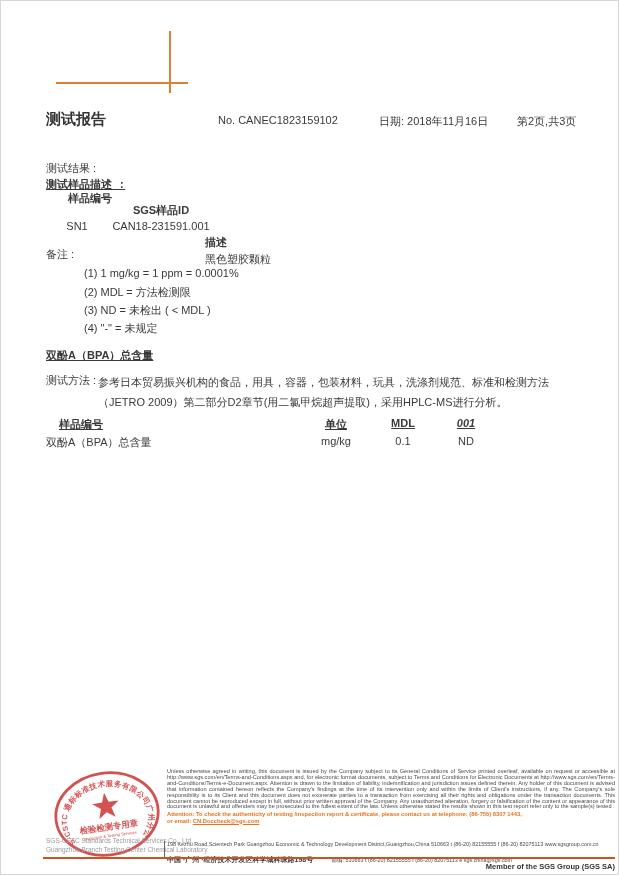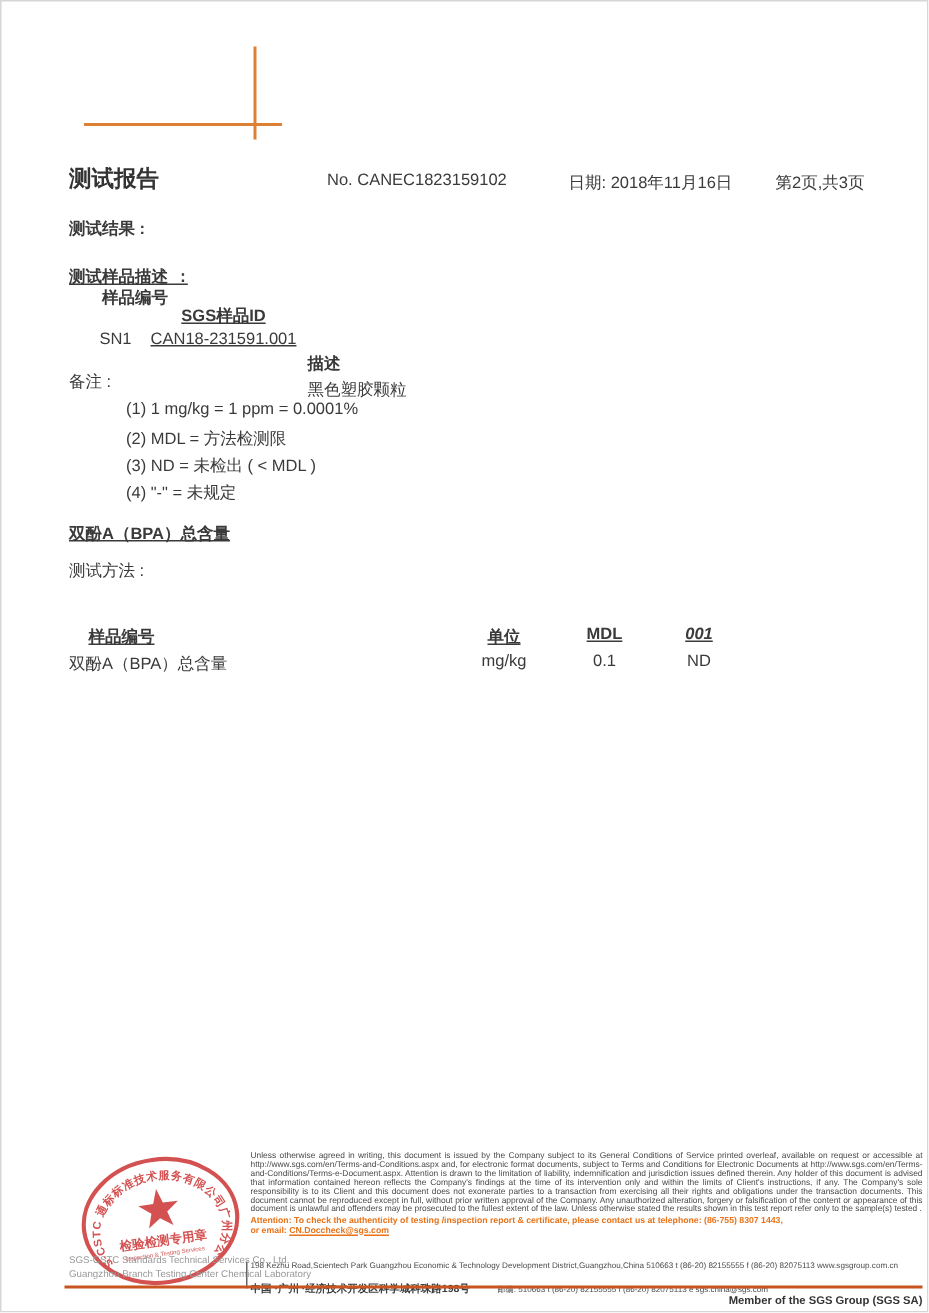--- a/index.html
+++ b/index.html
@@ -18,21 +18,21 @@
   .report-no { left:217px; top:113px; font-size:11px; }
   .date-text { left:378px; top:113px; font-size:11px; }
   .page-info { left:516px; top:113px; font-size:11px; }
   .t11 { font-size:11px; }
   .bold { font-weight:bold; }
   .und { text-decoration:underline; }
   .ital { font-style:italic; }
   .ctr { text-align:center; }
   
   .col-a { left:41px; width:70px; }
-  .col-b { left:88px; width:120px;text-decoration:underline; }
+  .col-b { left:100px; width:120px; }
   .col-c { left:204px;margin-top:32px; }
   
   .rc-unit { left:315px; width:40px; }
   .rc-mdl  { left:382px; width:40px; }
   .rc-001  { left:445px; width:40px; }
   .method-text { left:97px; top:371px; width:480px; font-size:11px; line-height:20px; }
   
   .stamp-wrap { left:50px; top:768px; width:112px; height:90px; transform:rotate(-8deg); opacity:0.9; }
   .company-1 { left:45px; top:836px; font-size:6.5px; color:#9a9a9a; white-space:nowrap; }
   .company-2 { left:45px; top:845px; font-size:6.5px; color:#9a9a9a; white-space:nowrap; }
@@ -54,38 +54,39 @@
 <div class="page">
 
   <div class="abs cross-h"></div>
   <div class="abs cross-v"></div>
 
   <div class="abs doc-title">测试报告</div>
   <div class="abs report-no">No. CANEC1823159102</div>
   <div class="abs date-text">日期: 2018年11月16日</div>
   <div class="abs page-info">第2页,共3页</div>
 
-  <div class="abs t11" style="left:45px; top:144px;font-weight:bold;">测试结果 :</div>
+  <div class="abs t11" style="left:45px; top:160px;">测试结果 :</div>
   <div class="abs t11 bold und" style="left:45px; top:176px;font-family:Liberation Mono, monospace;">测试样品描述 :</div>
 
   <div class="abs t11 bold ctr col-a" style="top:190px;text-align:right;">样品编号</div>
   <div class="abs t11 bold ctr col-b" style="top:202px;">SGS样品ID</div>
   <div class="abs t11 bold col-c" style="top:202px;">描述</div>
   <div class="abs t11 ctr col-a" style="top:219px;">SN1</div>
   <div class="abs t11 ctr col-b" style="top:219px;">CAN18-231591.001</div>
   <div class="abs t11 col-c" style="top:219px;">黑色塑胶颗粒</div>
 
   <div class="abs t11" style="left:45px; top:246px;">备注 :</div>
   <div class="abs t11" style="left:83px; top:266px;">(1) 1 mg/kg = 1 ppm = 0.0001%</div>
   <div class="abs t11" style="left:83px; top:284px;">(2) MDL = 方法检测限</div>
   <div class="abs t11" style="left:83px; top:302px;">(3) ND = 未检出 ( &lt; MDL )</div>
   <div class="abs t11" style="left:83px; top:320px;">(4) "-" = 未规定</div>
 
   <div class="abs t11 bold und" style="left:45px; top:347px;">双酚A（BPA）总含量</div>
   <div class="abs t11" style="left:45px; top:372px;">测试方法 :</div>
+  <div class="abs method-text">参考日本贸易振兴机构的食品，用具，容器，包装材料，玩具，洗涤剂规范、标准和检测方法（JETRO 2009）第二部分D2章节(用二氯甲烷超声提取)，采用HPLC-MS进行分析。</div>
 
   <div class="abs t11 bold und" style="left:58px; top:416px;">样品编号</div>
   <div class="abs t11 bold und ctr rc-unit" style="top:416px;">单位</div>
   <div class="abs t11 bold und ctr rc-mdl" style="top:416px;">MDL</div>
   <div class="abs t11 bold und ital ctr rc-001" style="top:416px;">001</div>
   <div class="abs t11" style="left:45px; top:434px;">双酚A（BPA）总含量</div>
   <div class="abs t11 ctr rc-unit" style="top:434px;">mg/kg</div>
   <div class="abs t11 ctr rc-mdl" style="top:434px;">0.1</div>
   <div class="abs t11 ctr rc-001" style="top:434px;">ND</div>
 

